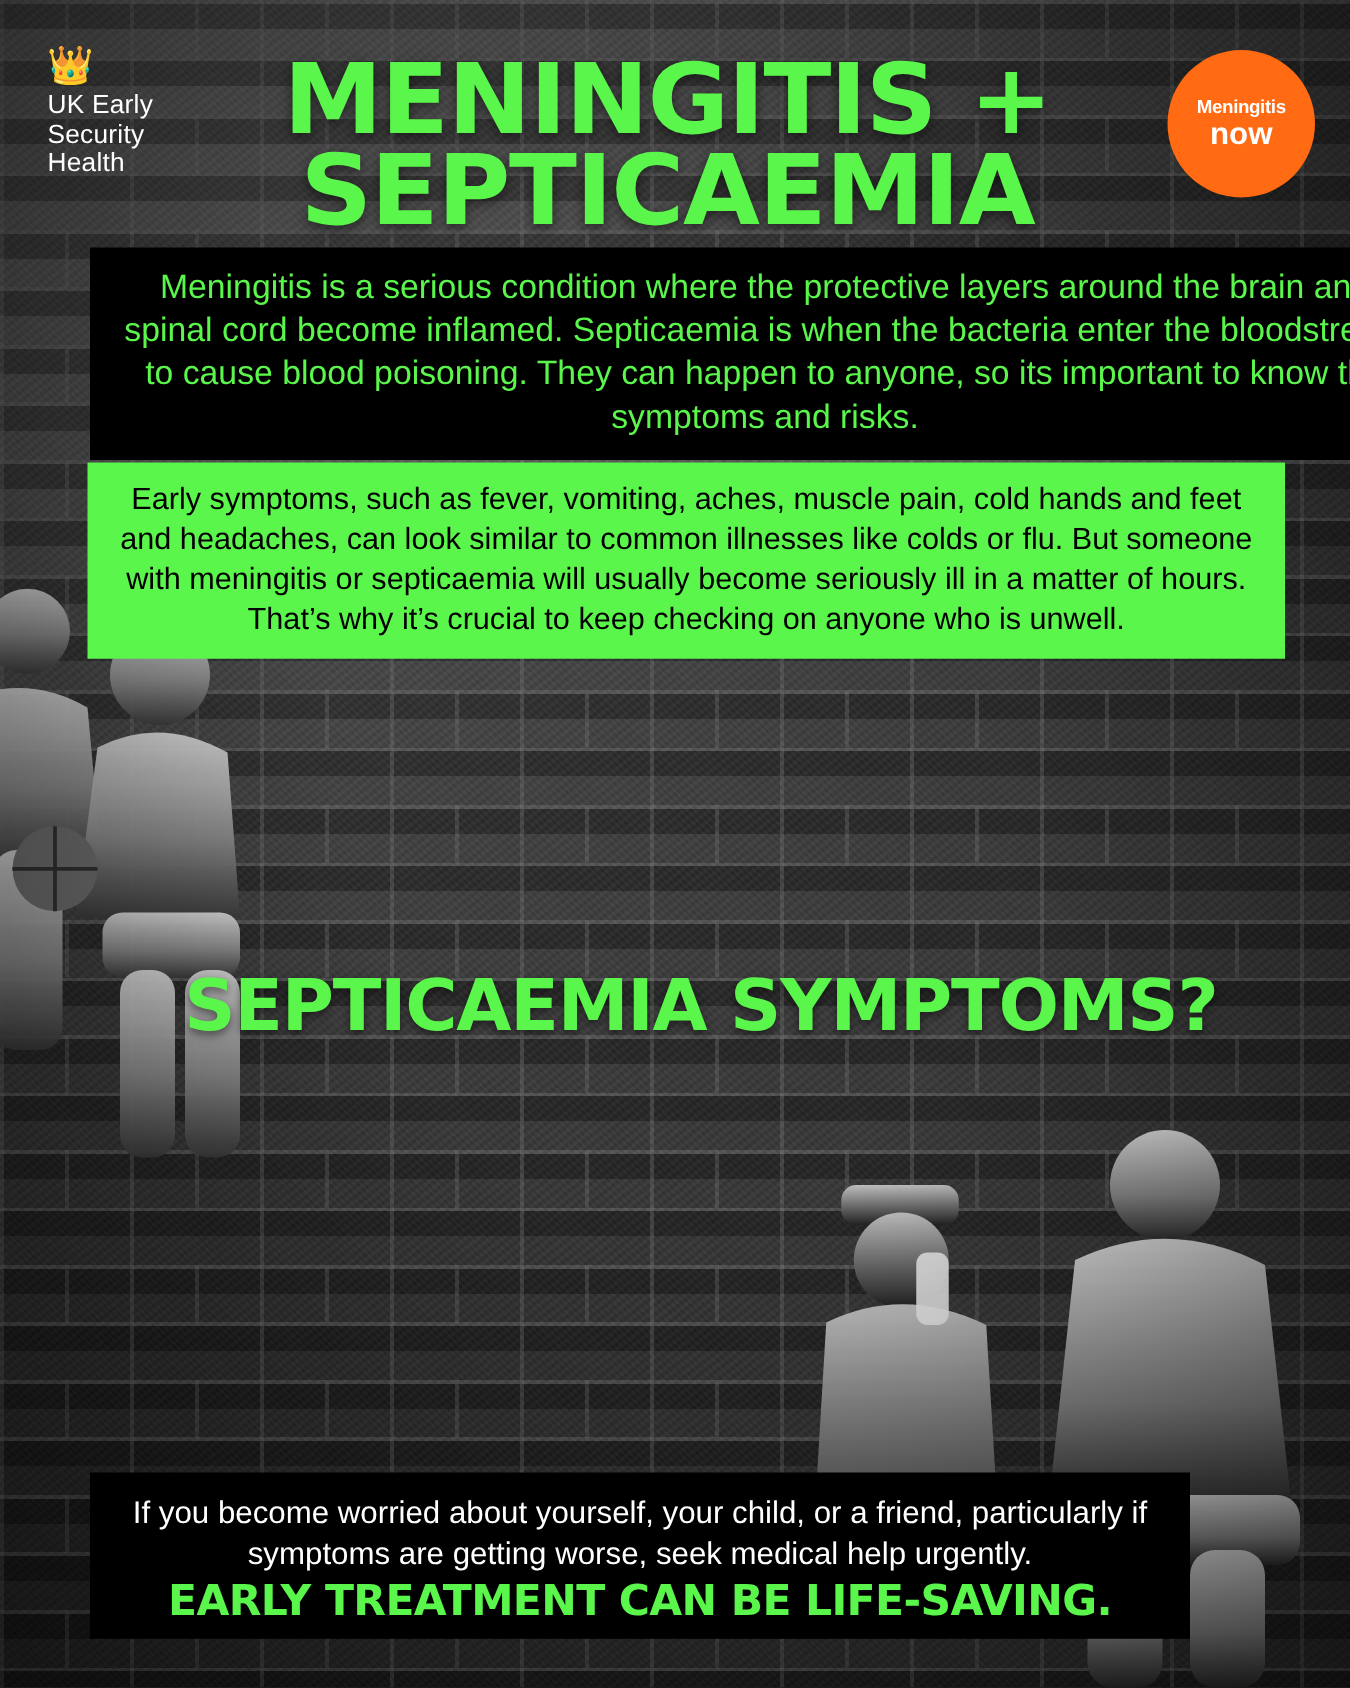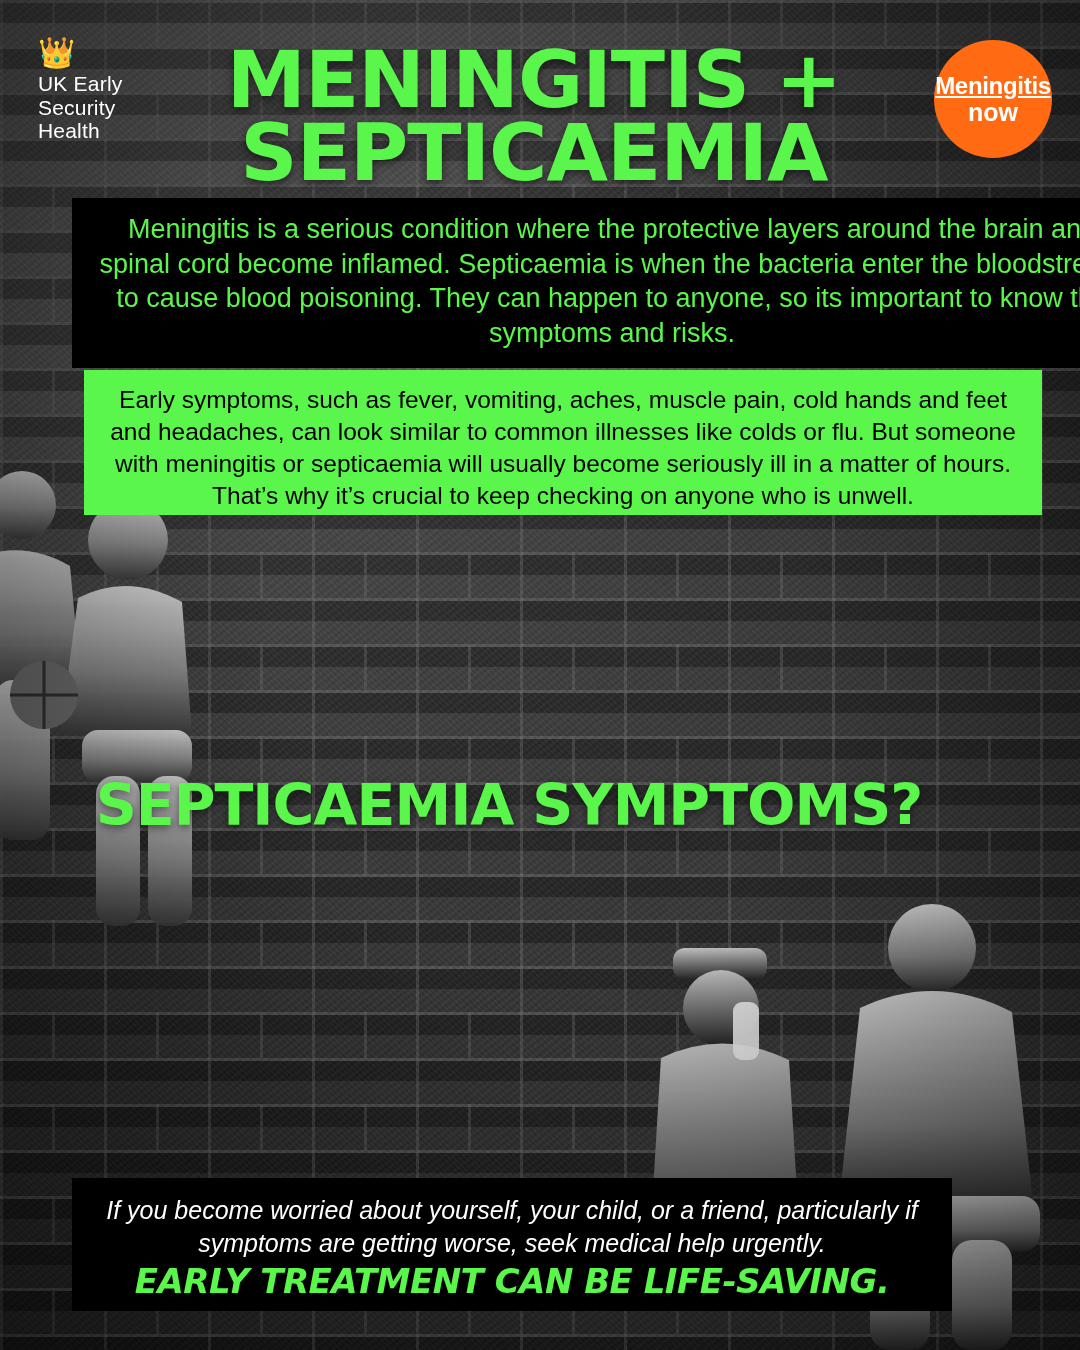--- a/index.html
+++ b/index.html
@@ -149,21 +149,21 @@
     width: 118px; height: 118px;
     border-radius: 50%;
     background: #FF6A13;
     color: #ffffff;
     display: flex;
     flex-direction: column;
     align-items: center;
     justify-content: center;
     line-height: 1;
   }
-  .now-badge .b1 { font-size: 24px; font-weight: 700; letter-spacing: -.3px; text-decoration: underline; }
+  .now-badge .b1 { font-size: 15px; font-weight: 700; letter-spacing: -.3px; }
   .now-badge .b2 { font-size: 25px; font-weight: 700; margin-top: 2px; }
 
   
   .block {
     position: absolute;
     box-sizing: border-box;
   }
   .block-black {
     background: #000000;
     color: #5BF64B;
@@ -174,22 +174,22 @@
   }
   .intro {
     left: 72px; top: 198px; width: 1080px;
     padding: 14px 22px 18px;
     text-align: center;
     font-size: 27px;
     line-height: 1.28;
     font-weight: 500;
   }
   .early {
-    left: 84px; top: 370px; width: 958px;
-    padding: 14px 20px 4px;
+    left: 70px; top: 370px; width: 958px;
+    padding: 14px 20px 16px;
     text-align: center;
     font-size: 24.5px;
     line-height: 1.30;
     font-weight: 500;
   }
 
   .heading {
     position: absolute;
     font-family: "DejaVu Sans", sans-serif;
     font-weight: 700;
@@ -202,21 +202,21 @@
     width: 880px;
     font-size: 57px;
     color: #5BF64B;
     text-align: center;
   }
   .heading-sep {
     left: 44px; top: 772px;
     width: 930px;
     font-size: 57px;
     color: #5BF64B;
-    text-align: center;
+    text-align: right;
   }
 
   .list-black {
     left: 256px; top: 578px; width: 752px;
     background: #000;
     padding: 12px 16px 14px 20px;
     color: #5BF64B;
   }
   .list-black ul {
     margin: 0; padding-left: 34px;
@@ -244,21 +244,20 @@
 
   .footer {
     left: 72px; top: 1178px; width: 880px;
     background: #000;
     padding: 16px 22px 8px;
     text-align: center;
     color: #ffffff;
     font-size: 25px;
     line-height: 1.3;
     font-weight: 500;
-    font-style: italic;
   }
   .footer .cta {
     display: block;
     color: #5BF64B;
     font-family: "DejaVu Sans", sans-serif;
     font-weight: 700;
     font-size: 34px;
     letter-spacing: -.5px;
   }
 </style>

